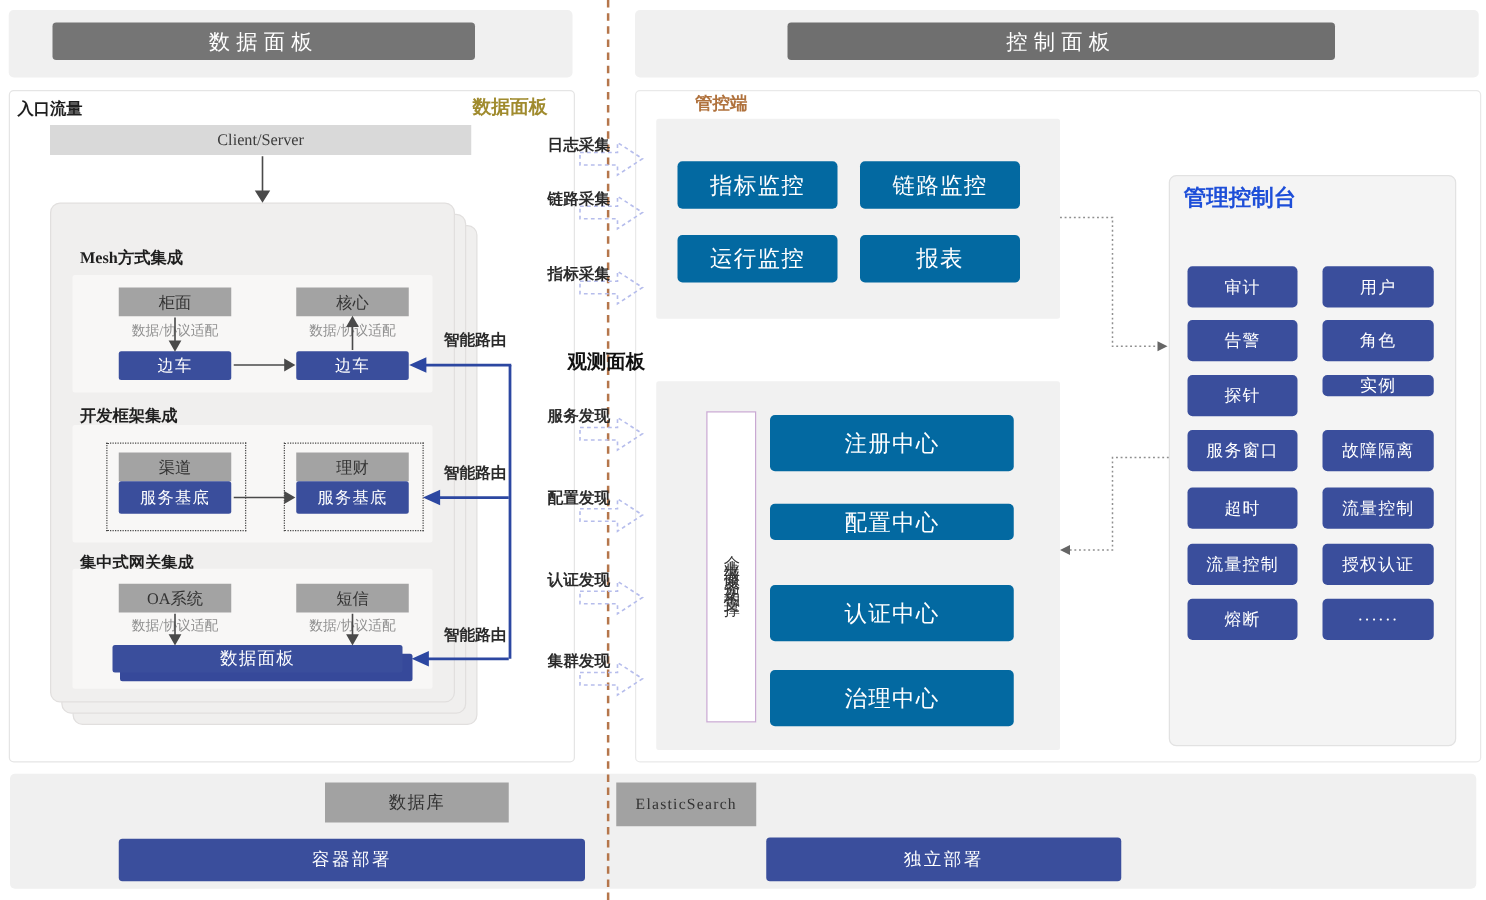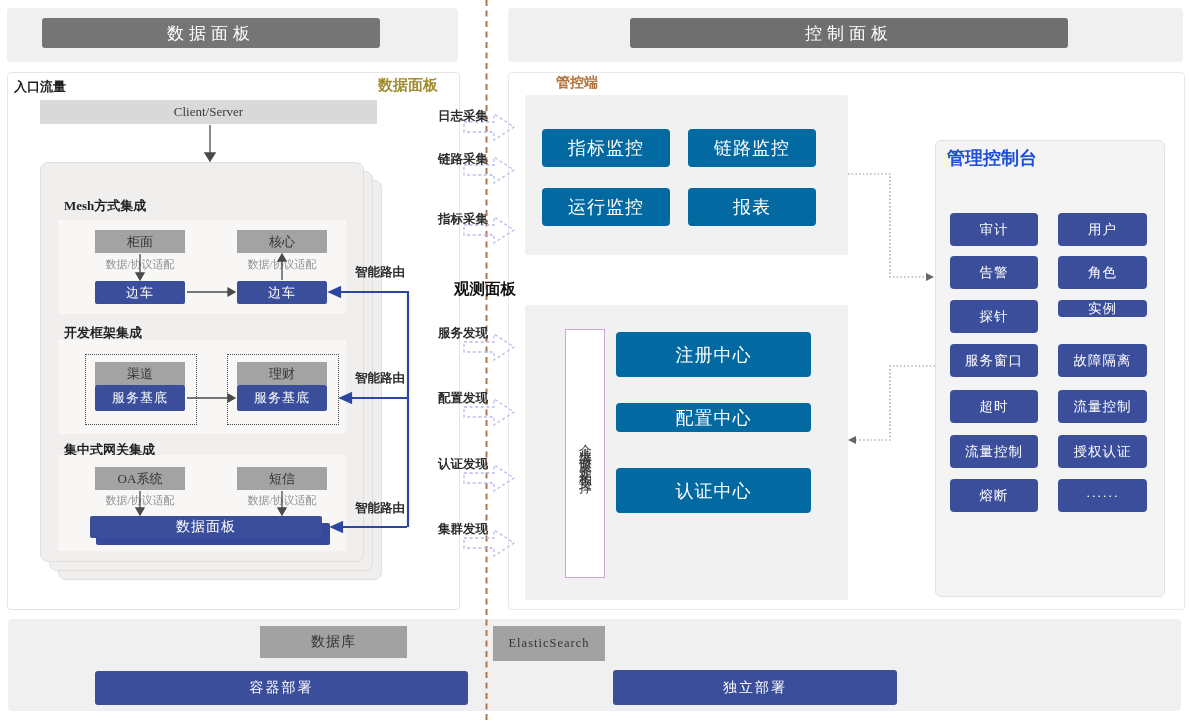--- a/index.html
+++ b/index.html
@@ -91,20 +91,21 @@
   <div class="abs bigblue" style="left:542px;top:129px;width:128px;height:38px;">指标监控</div>
   <div class="abs bigblue" style="left:688px;top:129px;width:128px;height:38px;">链路监控</div>
   <div class="abs bigblue" style="left:542px;top:188px;width:128px;height:38px;">运行监控</div>
   <div class="abs bigblue" style="left:688px;top:188px;width:128px;height:38px;">报表</div>
 
   <div class="abs gpanel" style="left:525px;top:305px;width:323px;height:295px;"></div>
   <div class="abs vtext" style="left:565px;top:329px;width:38px;height:247px;background:#fff;border:1px solid #c9a9d2;">企业级微服务架构支撑</div>
   <div class="abs bigblue" style="left:616px;top:332px;width:195px;height:45px;">注册中心</div>
   <div class="abs bigblue" style="left:616px;top:403px;width:195px;height:29px;">配置中心</div>
   <div class="abs bigblue" style="left:616px;top:468px;width:195px;height:45px;">认证中心</div>
+  <div class="abs bigblue" style="left:616px;top:536px;width:195px;height:45px;">治理中心</div>
 
   <div class="abs console" style="left:935px;top:140px;width:228px;height:455px;"></div>
   <div class="abs" style="left:947px;top:146px;font-size:18px;font-weight:600;color:#1d4ed8;">管理控制台</div>
   <div class="abs cbtn" style="left:950px;top:213px;width:88px;height:33px;">审计</div>
   <div class="abs cbtn" style="left:1058px;top:213px;width:89px;height:33px;">用户</div>
   <div class="abs cbtn" style="left:950px;top:256px;width:88px;height:33px;">告警</div>
   <div class="abs cbtn" style="left:1058px;top:256px;width:89px;height:33px;">角色</div>
   <div class="abs cbtn" style="left:950px;top:300px;width:88px;height:33px;">探针</div>
   <div class="abs cbtn" style="left:1058px;top:300px;width:89px;height:17px;">实例</div>
   <div class="abs cbtn" style="left:950px;top:344px;width:88px;height:33px;">服务窗口</div>

